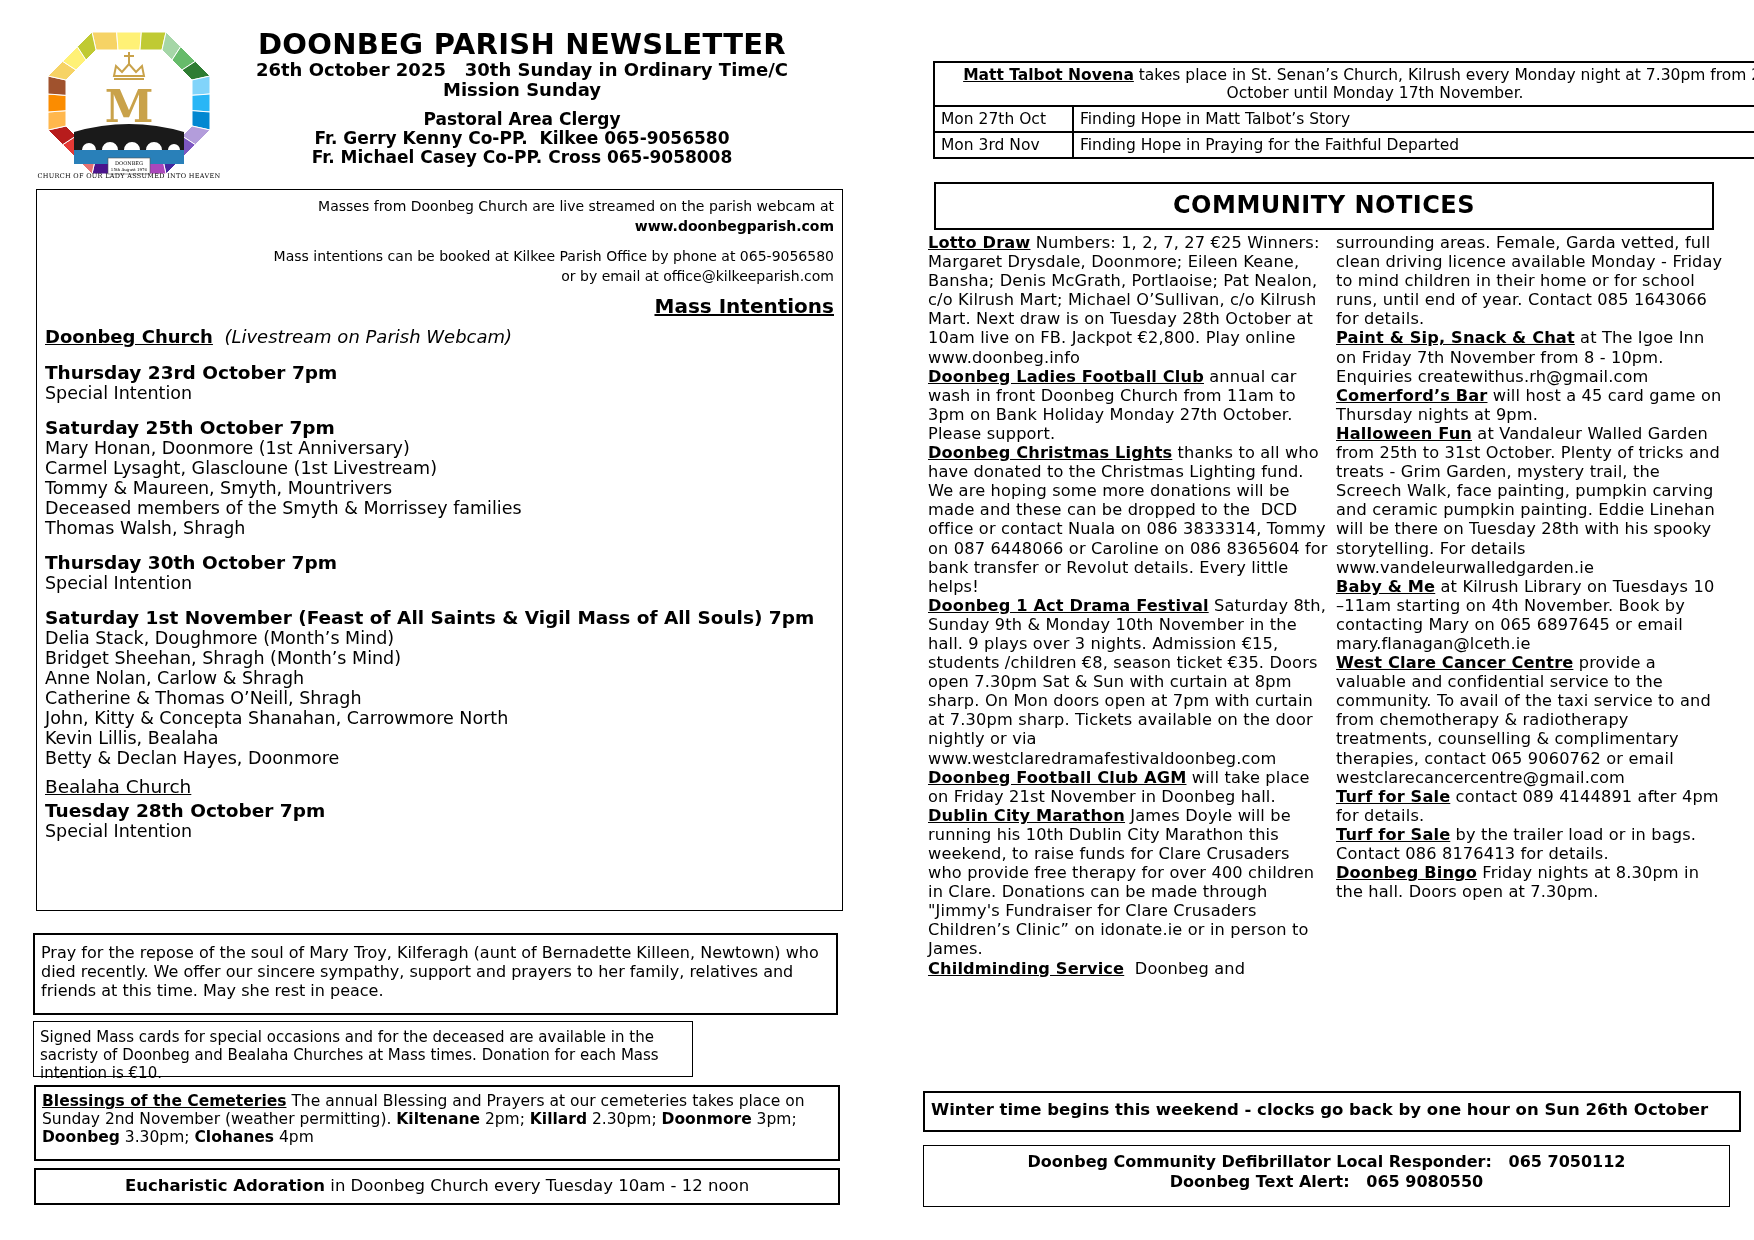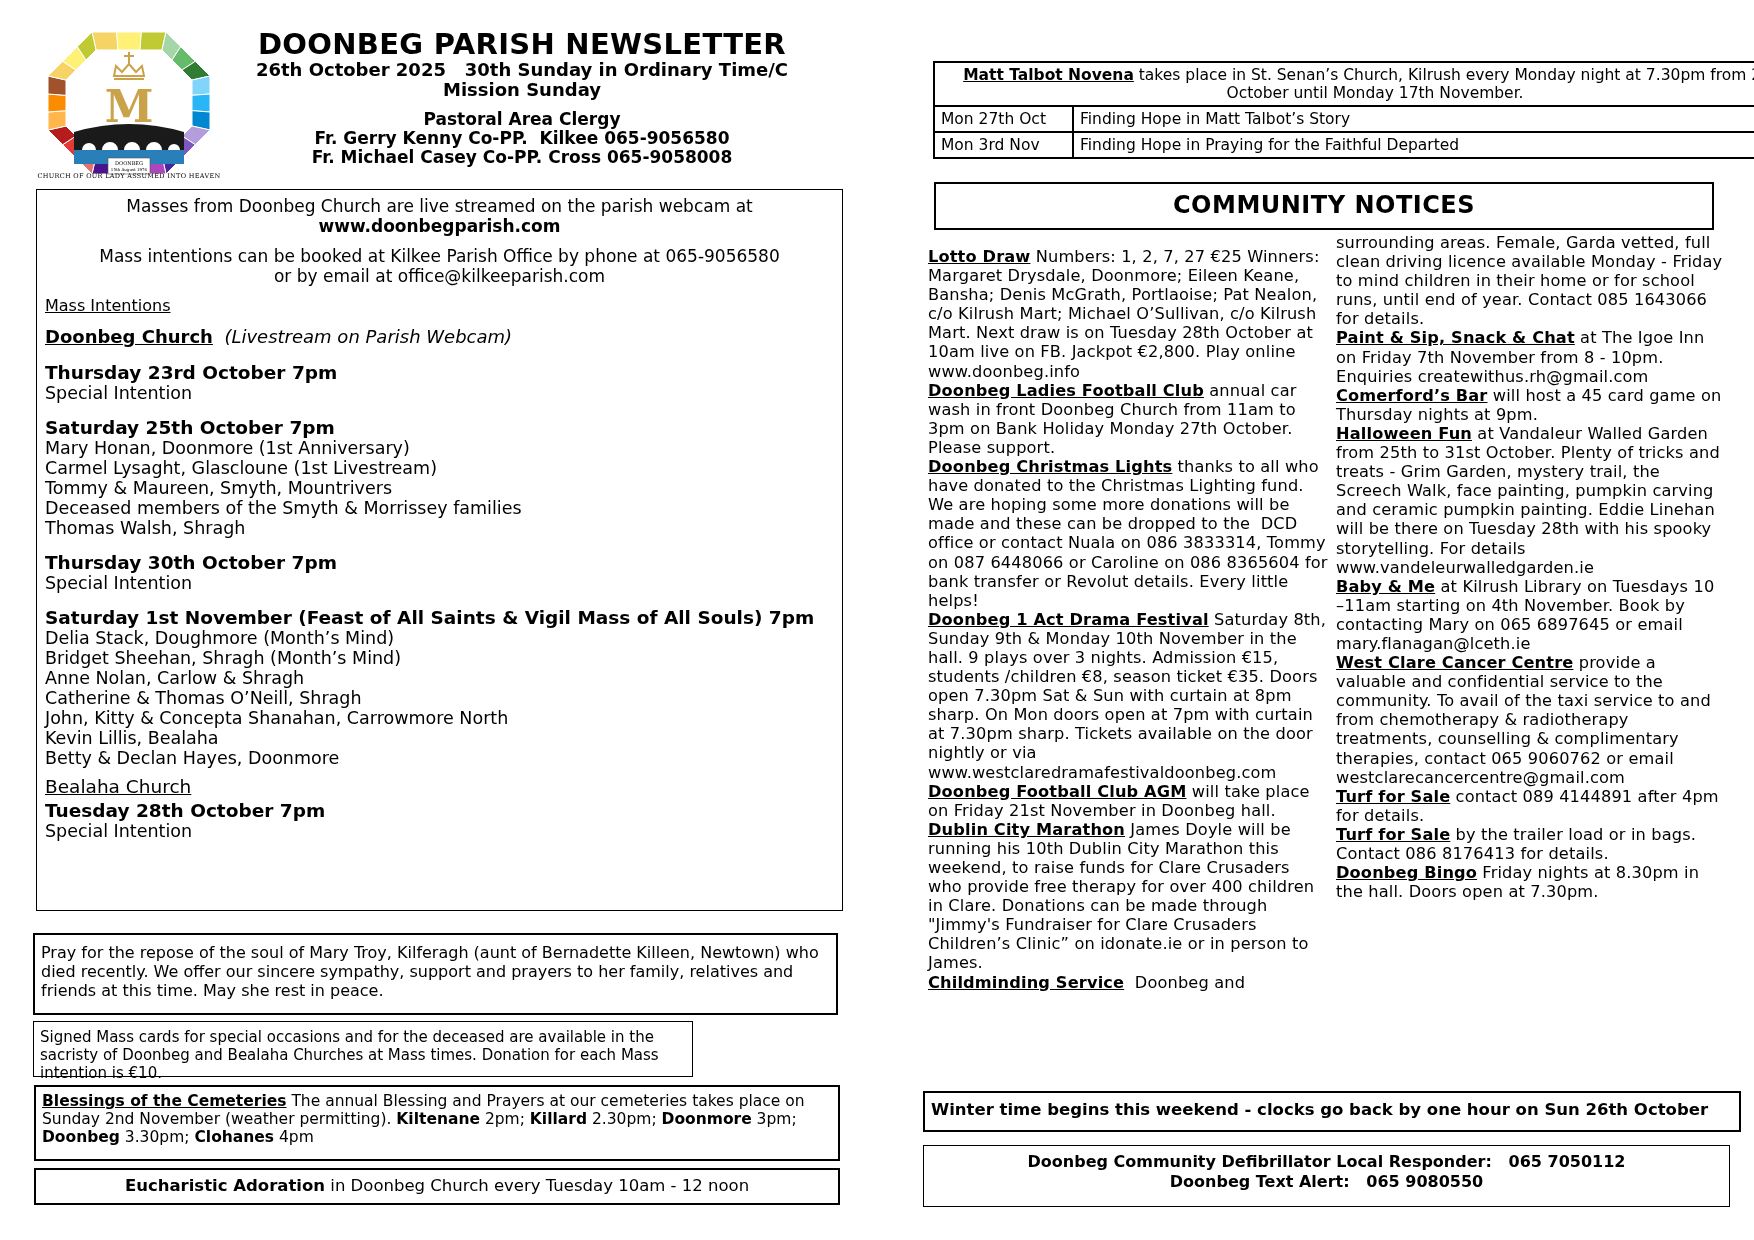--- a/index.html
+++ b/index.html
@@ -15,23 +15,23 @@
 
   
   #header { left:232px; top:28px; width:580px; text-align:center; }
   #header .title { font-size:29px; font-weight:bold; line-height:32px; letter-spacing:0.3px; }
   #header .sub { font-size:18px; font-weight:bold; line-height:20px; }
   #header .clergy { font-size:17px; font-weight:bold; line-height:19px; }
   #header .gap { height:10px; }
 
   
   #masses { left:36px; top:189px; width:807px; height:722px; padding:6px 8px 0 8px; font-family:"DejaVu Sans", sans-serif; }
-  #masses .center { text-align:center; font-size:17px; line-height:20px; }
+  #masses .center { text-align:right; font-size:14px; line-height:20px; }
   #masses .url { font-weight:bold; }
-  #masses .mi-heading { text-align:left; font-size:16px; font-weight:normal; text-decoration:underline; margin-top:8px; line-height:24px; }
+  #masses .mi-heading { text-align:right; font-size:20px; font-weight:bold; text-decoration:underline; margin-top:8px; line-height:24px; }
   #masses .church { font-size:18px; margin-top:8px; line-height:22px; }
   #masses .church .u { font-weight:bold; }
   #masses .church i { font-style:italic; }
   #masses .mass { margin-top:14px; }
   #masses .mass-title { font-size:18.5px; font-weight:bold; line-height:21px; }
   #masses .mass-line { font-size:17.5px; line-height:20px; }
   #masses .church2 { font-size:18.5px; font-weight:normal; text-decoration:underline; margin-top:8px; line-height:22px; }
   #masses .mass.tight { margin-top:2px; }
 
   
@@ -44,21 +44,21 @@
   #novena { left:933px; top:61px; width:884px; border-collapse:collapse; }
   #novena td { border:2px solid #000; font-size:15.5px; padding:3px 6px; line-height:18px; }
   #novena .intro { text-align:center; }
   #novena .date { width:125px;border-radius:13px; }
 
   
   #cn-header { left:934px; top:182px; width:780px; height:48px; border:2.5px solid #000; text-align:center; font-size:24px; font-weight:bold; line-height:42px; letter-spacing:0.5px; }
 
   
   .col { font-size:16.2px; line-height:19.1px; font-family:"DejaVu Sans", sans-serif; letter-spacing:0.15px; }
-  #col1 { left:928px; top:247px; width:400px; }
+  #col1 { left:928px; top:233px; width:400px; }
   #col2 { left:1336px; top:233px; width:390px; }
   .notice-title { font-weight:bold; text-decoration:underline; }
 
   
   #winter { left:923px; top:1091px; width:818px; height:41px; border:2px solid #000; padding:6px 6px; font-size:16.5px; font-weight:bold; line-height:22px; }
   #defib { left:923px; top:1145px; width:807px; height:62px; border:1.5px solid #000; padding:6px 6px; font-size:16px; font-weight:bold; text-align:center; line-height:20px; }
 </style>
 </head>
 <body>
 

